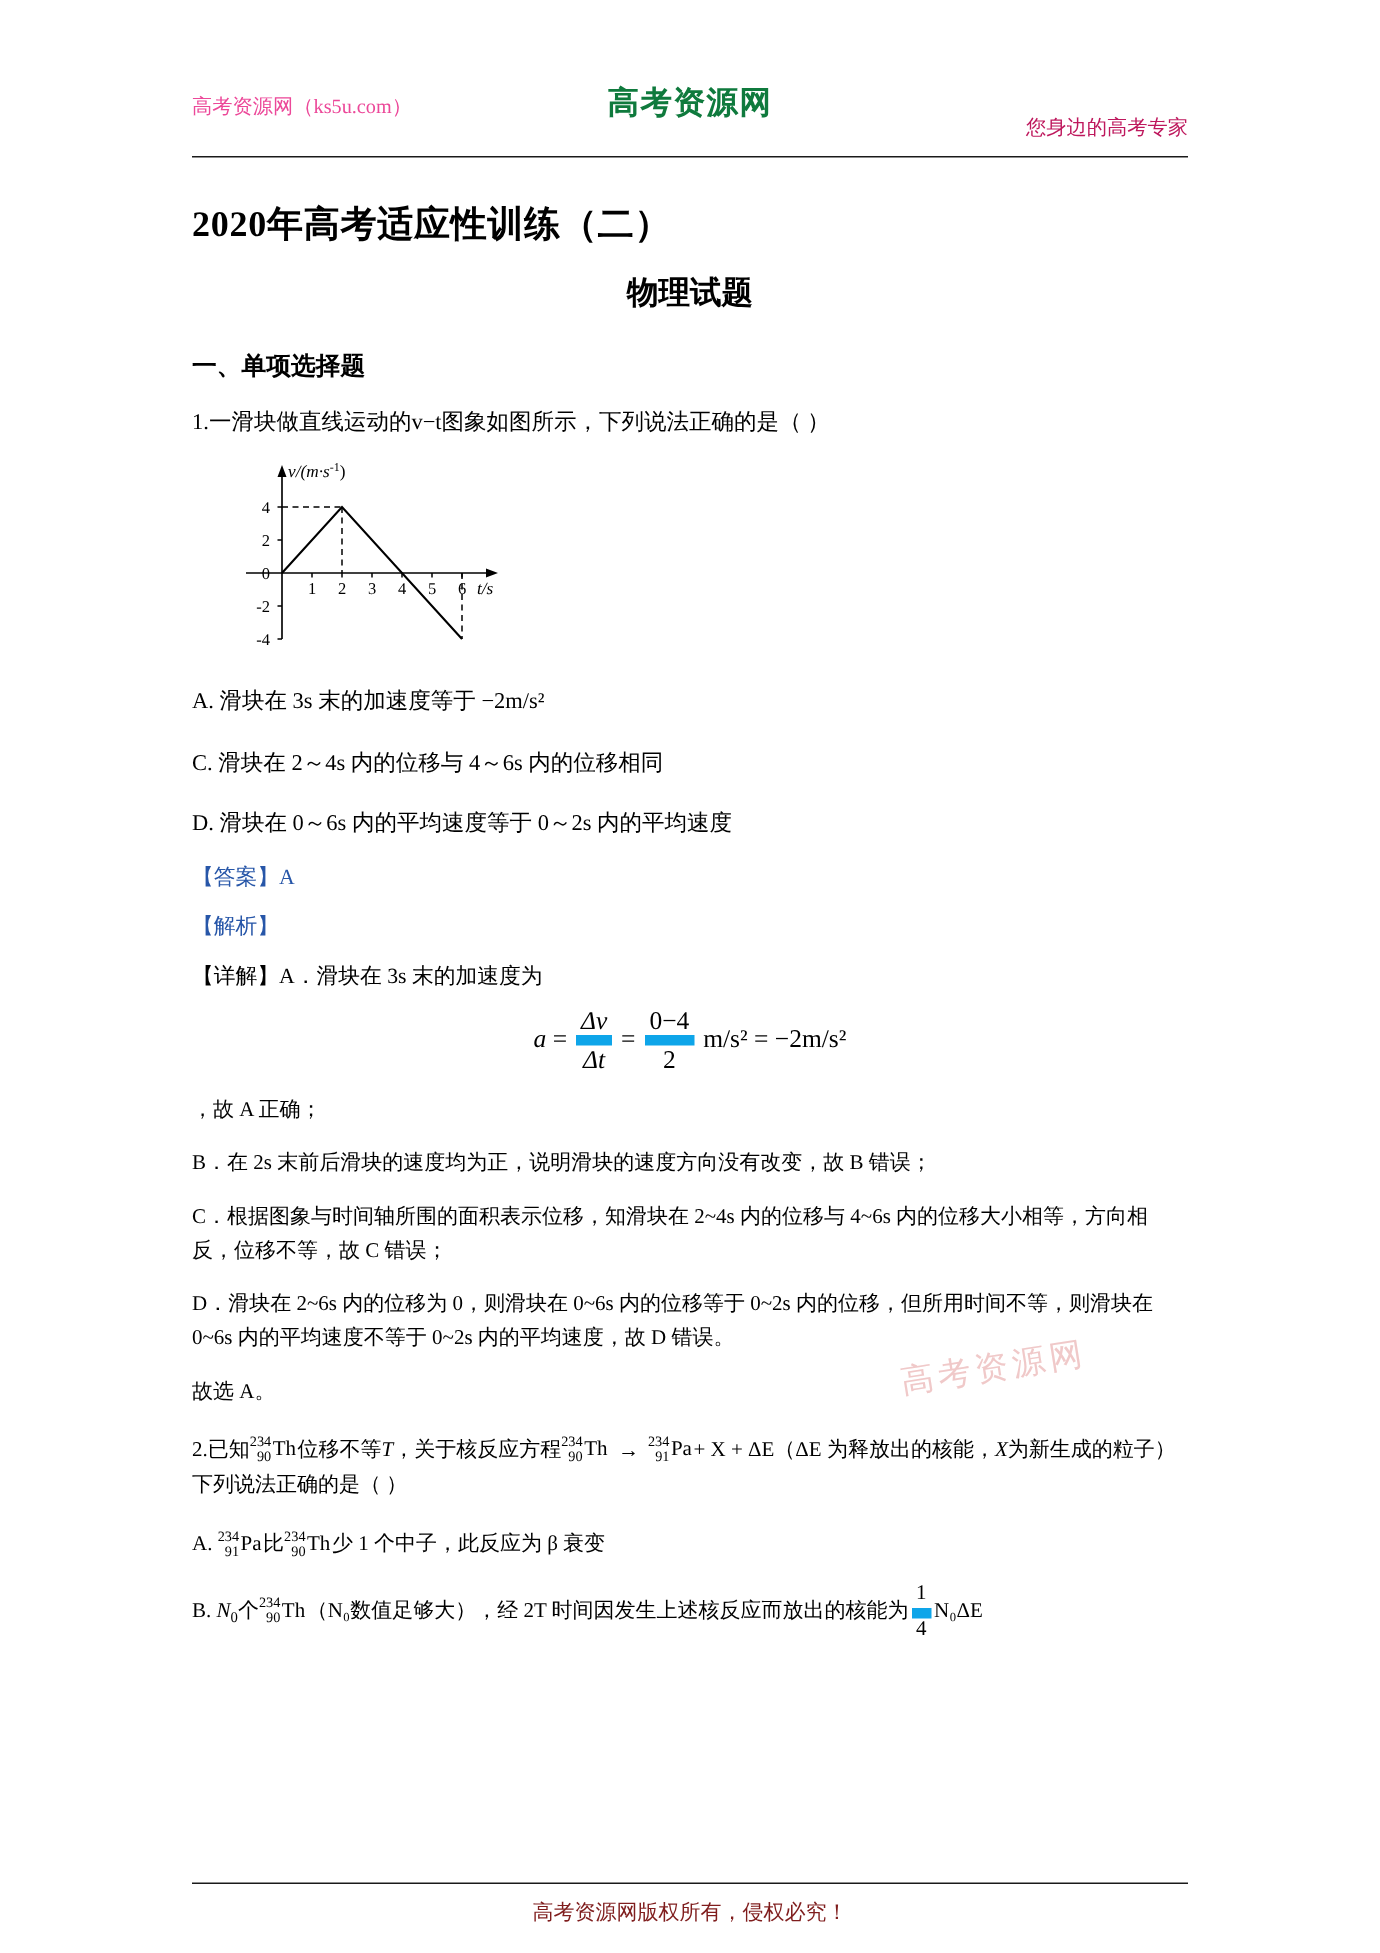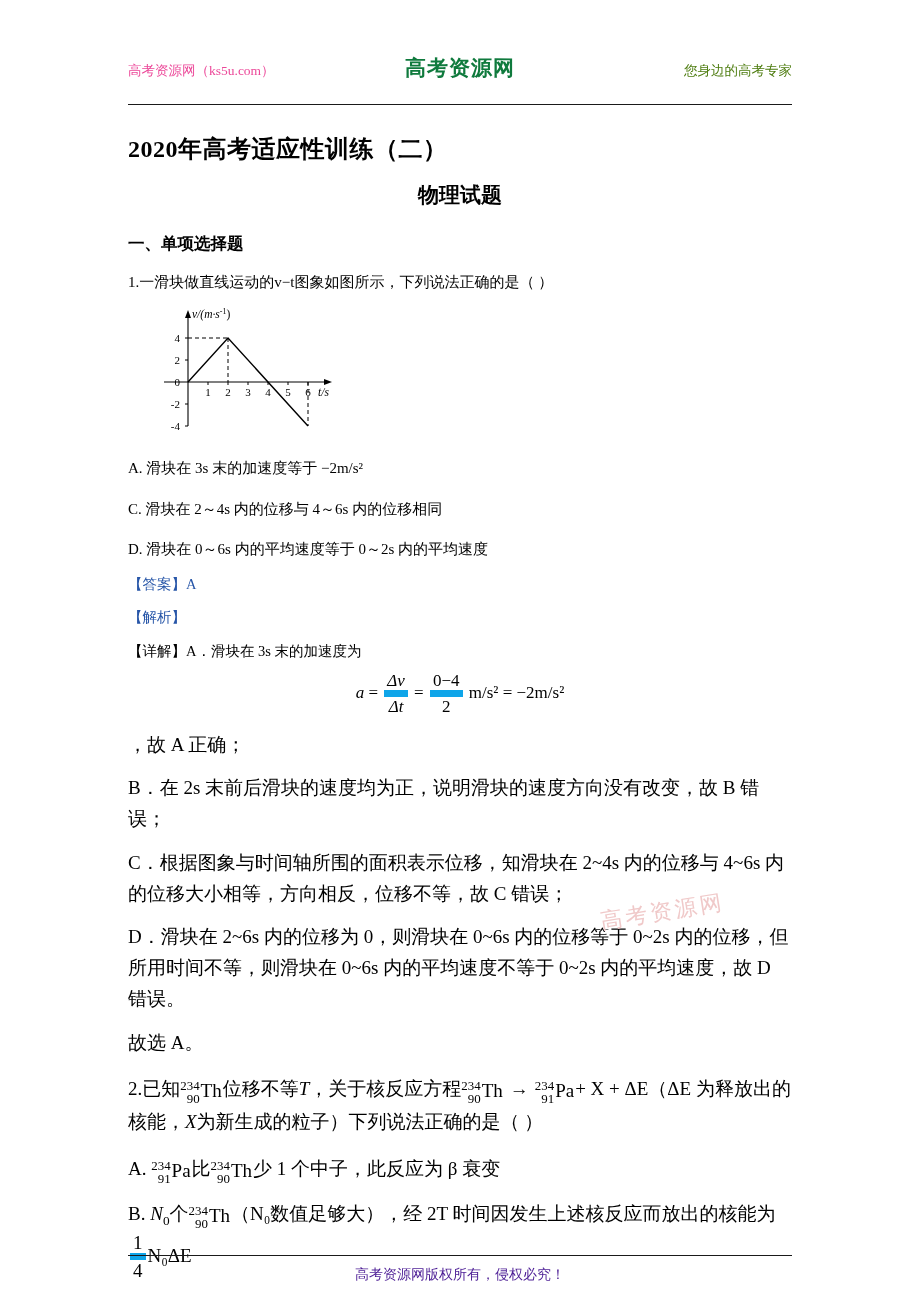--- a/index.html
+++ b/index.html
@@ -44,23 +44,23 @@
     top: 2px;
     font-size: 21px;
     font-weight: bold;
     color: #0f7a3d;
     font-family: "DejaVu Sans", sans-serif;
     letter-spacing: 1px;
   }
   .header-right {
     position: absolute;
     right: 0;
-    top: 10px;
+    top: 24px;
     font-size: 13.5px;
-    color: #4d7c0f;
+    color: #be185d;
   }
   
   .doc-title {
     text-align: left;
     font-size: 24px;
     font-weight: bold;
     margin-top: 28px;
     letter-spacing: 0.5px;
   }
   .doc-subtitle {
@@ -88,21 +88,21 @@
     font-size: 14.5px;
     margin-top: 14px;
     color: #2756a8;
   }
   .detail {
     font-size: 14.5px;
     margin-top: 14px;
     line-height: 1.5;
   }
   .para {
-    font-size: 19px;
+    font-size: 14px;
     margin-top: 13px;
     line-height: 1.62;
   }
   
   .formula-block {
     text-align: center;
     margin-top: 8px;
     margin-bottom: 4px;
     font-family: "Liberation Serif", serif;
     font-size: 17px;
@@ -146,21 +146,21 @@
   
   .footer {
     position: absolute;
     left: 128px;
     right: 128px;
     bottom: 70px;
     border-top: 1.5px solid #1a1a1a;
     padding-top: 10px;
     text-align: center;
     font-size: 14px;
-    color: #4c1d95;
+    color: #7f1d1d;
     font-family: "DejaVu Sans", sans-serif;
   }
   
   .watermark {
     position: absolute;
     left: 600px;
     top: 845px;
     font-size: 22px;
     color: #f0c9c9;
     font-family: "DejaVu Sans", sans-serif;

